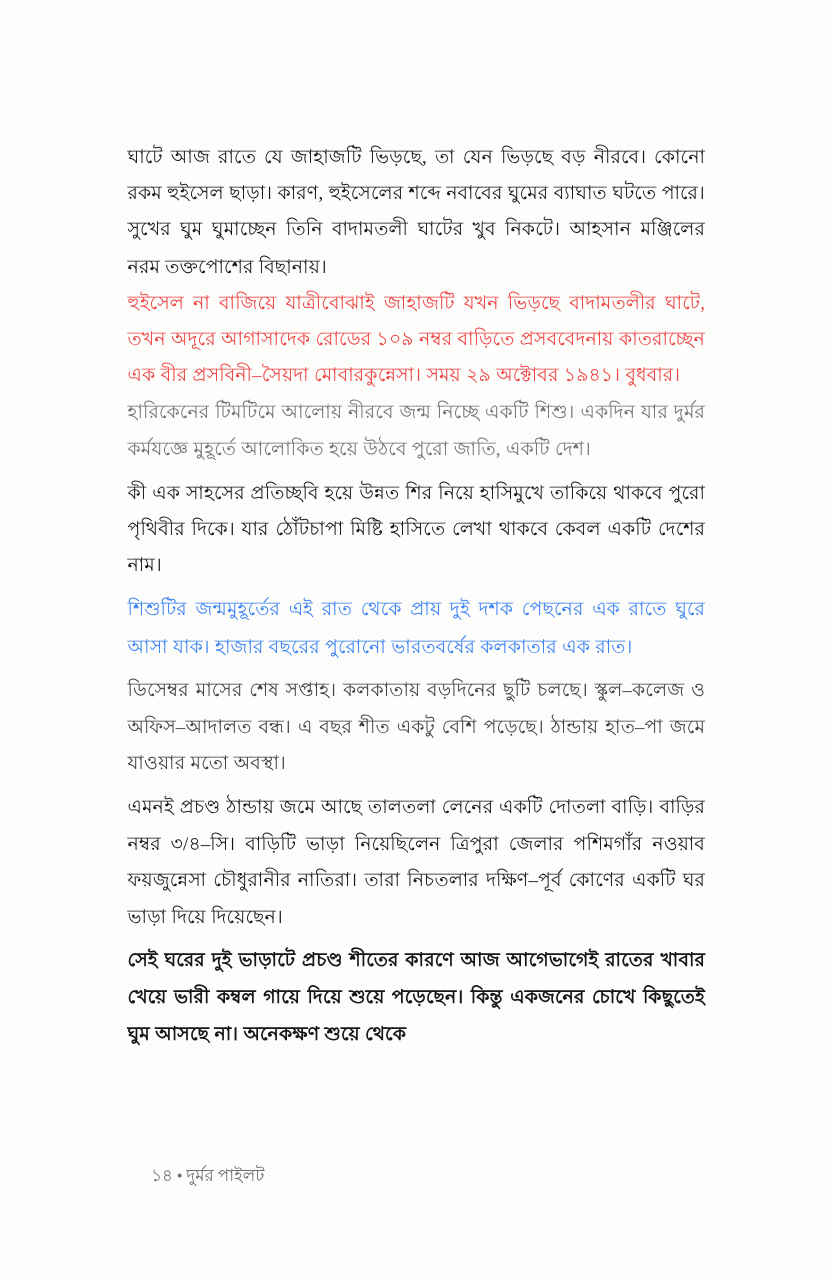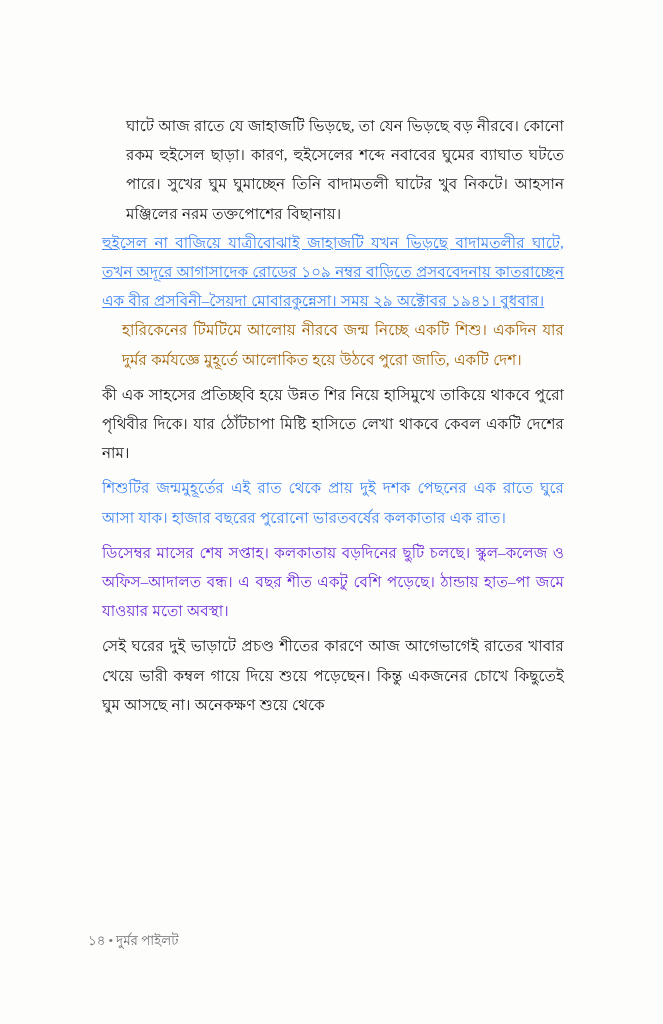--- a/index.html
+++ b/index.html
@@ -49,44 +49,45 @@
   }
   .para.gap-before {
     margin-top: 6px;
   }
 
   
   .para { text-align-last: left; }
 
   #footer {
     position: absolute;
-    left: 88px;
+    left: 121px;
     top: 932px;
     font-size: 13.4px;
     line-height: 18px;
     color: #6f6f74;
     font-family: "Liberation Serif", "DejaVu Serif", serif;
     white-space: nowrap;
   }
   #footer .sep {
     padding: 0 3px;
   }
 </style>
 </head>
 <body style="background: rgb(253, 253, 251);">
 
 <div id="page" style="background: rgb(253, 253, 251);">
 
   <div id="text-block">
-    <p class="para" style="color: rgb(22, 22, 26); margin-left: 24px;">ঘাটে আজ রাতে যে জাহাজটি ভিড়ছে, তা যেন ভিড়ছে বড় নীরবে। কোনো রকম হুইসেল ছাড়া। কারণ, হুইসেলের শব্দে নবাবের ঘুমের ব্যাঘাত ঘটতে পারে। সুখের ঘুম ঘুমাচ্ছেন তিনি বাদামতলী ঘাটের খুব নিকটে। আহসান মঞ্জিলের নরম তক্তপোশের বিছানায়।</p>
-    <p class="para" style="color: #3b82f6; text-decoration: underline;">হুইসেল না বাজিয়ে যাত্রীবোঝাই জাহাজটি যখন ভিড়ছে বাদামতলীর ঘাটে, তখন অদূরে আগাসাদেক রোডের ১০৯ নম্বর বাড়িতে প্রসববেদনায় কাতরাচ্ছেন এক বীর প্রসবিনী–সৈয়দা মোবারকুন্নেসা। সময় ২৯ অক্টোবর ১৯৪১। বুধবার।</p>
-    <p class="para" style="color: #a16207; margin-left: 20px;">হারিকেনের টিমটিমে আলোয় নীরবে জন্ম নিচ্ছে একটি শিশু। একদিন যার দুর্মর কর্মযজ্ঞে মুহূর্তে আলোকিত হয়ে উঠবে পুরো জাতি, একটি দেশ।</p>
+    <p class="para" style="color: rgb(22, 22, 26);">ঘাটে আজ রাতে যে জাহাজটি ভিড়ছে, তা যেন ভিড়ছে বড় নীরবে। কোনো রকম হুইসেল ছাড়া। কারণ, হুইসেলের শব্দে নবাবের ঘুমের ব্যাঘাত ঘটতে পারে। সুখের ঘুম ঘুমাচ্ছেন তিনি বাদামতলী ঘাটের খুব নিকটে। আহসান মঞ্জিলের নরম তক্তপোশের বিছানায়।</p>
+    <p class="para" style="color: #ef4444;">হুইসেল না বাজিয়ে যাত্রীবোঝাই জাহাজটি যখন ভিড়ছে বাদামতলীর ঘাটে, তখন অদূরে আগাসাদেক রোডের ১০৯ নম্বর বাড়িতে প্রসববেদনায় কাতরাচ্ছেন এক বীর প্রসবিনী–সৈয়দা মোবারকুন্নেসা। সময় ২৯ অক্টোবর ১৯৪১। বুধবার।</p>
+    <p class="para" style="color: #737373;">হারিকেনের টিমটিমে আলোয় নীরবে জন্ম নিচ্ছে একটি শিশু। একদিন যার দুর্মর কর্মযজ্ঞে মুহূর্তে আলোকিত হয়ে উঠবে পুরো জাতি, একটি দেশ।</p>
     <p class="para gap-before" style="color: rgb(22, 22, 26);">কী এক সাহসের প্রতিচ্ছবি হয়ে উন্নত শির নিয়ে হাসিমুখে তাকিয়ে থাকবে পুরো পৃথিবীর দিকে। যার ঠোঁটচাপা মিষ্টি হাসিতে লেখা থাকবে কেবল একটি দেশের নাম।</p>
     <p class="para gap-before" style="color: #3b82f6;">শিশুটির জন্মমুহূর্তের এই রাত থেকে প্রায় দুই দশক পেছনের এক রাতে ঘুরে আসা যাক। হাজার বছরের পুরোনো ভারতবর্ষের কলকাতার এক রাত।</p>
-    <p class="para gap-before" style="color: #6d28d9;">ডিসেম্বর মাসের শেষ সপ্তাহ। কলকাতায় বড়দিনের ছুটি চলছে। স্কুল–কলেজ ও অফিস–আদালত বন্ধ। এ বছর শীত একটু বেশি পড়েছে। ঠান্ডায় হাত–পা জমে যাওয়ার মতো অবস্থা।</p>
-    <p class="para gap-before" style="color: rgb(22, 22, 26);">সেই ঘরের দুই ভাড়াটে প্রচণ্ড শীতের কারণে আজ আগেভাগেই রাতের খাবার খেয়ে ভারী কম্বল গায়ে দিয়ে শুয়ে পড়েছেন। কিন্তু একজনের চোখে কিছুতেই ঘুম আসছে না। অনেকক্ষণ শুয়ে থেকে</p>
+    <p class="para gap-before" style="color: #404040;">ডিসেম্বর মাসের শেষ সপ্তাহ। কলকাতায় বড়দিনের ছুটি চলছে। স্কুল–কলেজ ও অফিস–আদালত বন্ধ। এ বছর শীত একটু বেশি পড়েছে। ঠান্ডায় হাত–পা জমে যাওয়ার মতো অবস্থা।</p>
+    <p class="para gap-before" style="color: rgb(22, 22, 26);">এমনই প্রচণ্ড ঠান্ডায় জমে আছে তালতলা লেনের একটি দোতলা বাড়ি। বাড়ির নম্বর ৩/৪–সি। বাড়িটি ভাড়া নিয়েছিলেন ত্রিপুরা জেলার পশিমগাঁর নওয়াব ফয়জুন্নেসা চৌধুরানীর নাতিরা। তারা নিচতলার দক্ষিণ–পূর্ব কোণের একটি ঘর ভাড়া দিয়ে দিয়েছেন।</p>
+    <p class="para gap-before" style="color: rgb(22, 22, 26); font-weight: bold;">সেই ঘরের দুই ভাড়াটে প্রচণ্ড শীতের কারণে আজ আগেভাগেই রাতের খাবার খেয়ে ভারী কম্বল গায়ে দিয়ে শুয়ে পড়েছেন। কিন্তু একজনের চোখে কিছুতেই ঘুম আসছে না। অনেকক্ষণ শুয়ে থেকে</p>
   </div>
 
   <div id="footer" style="color: rgb(111, 111, 116);">
     <span>১৪</span><span class="sep">•</span><span>দুর্মর পাইলট</span>
   </div>
 
 </div>
 
 </body></html>

